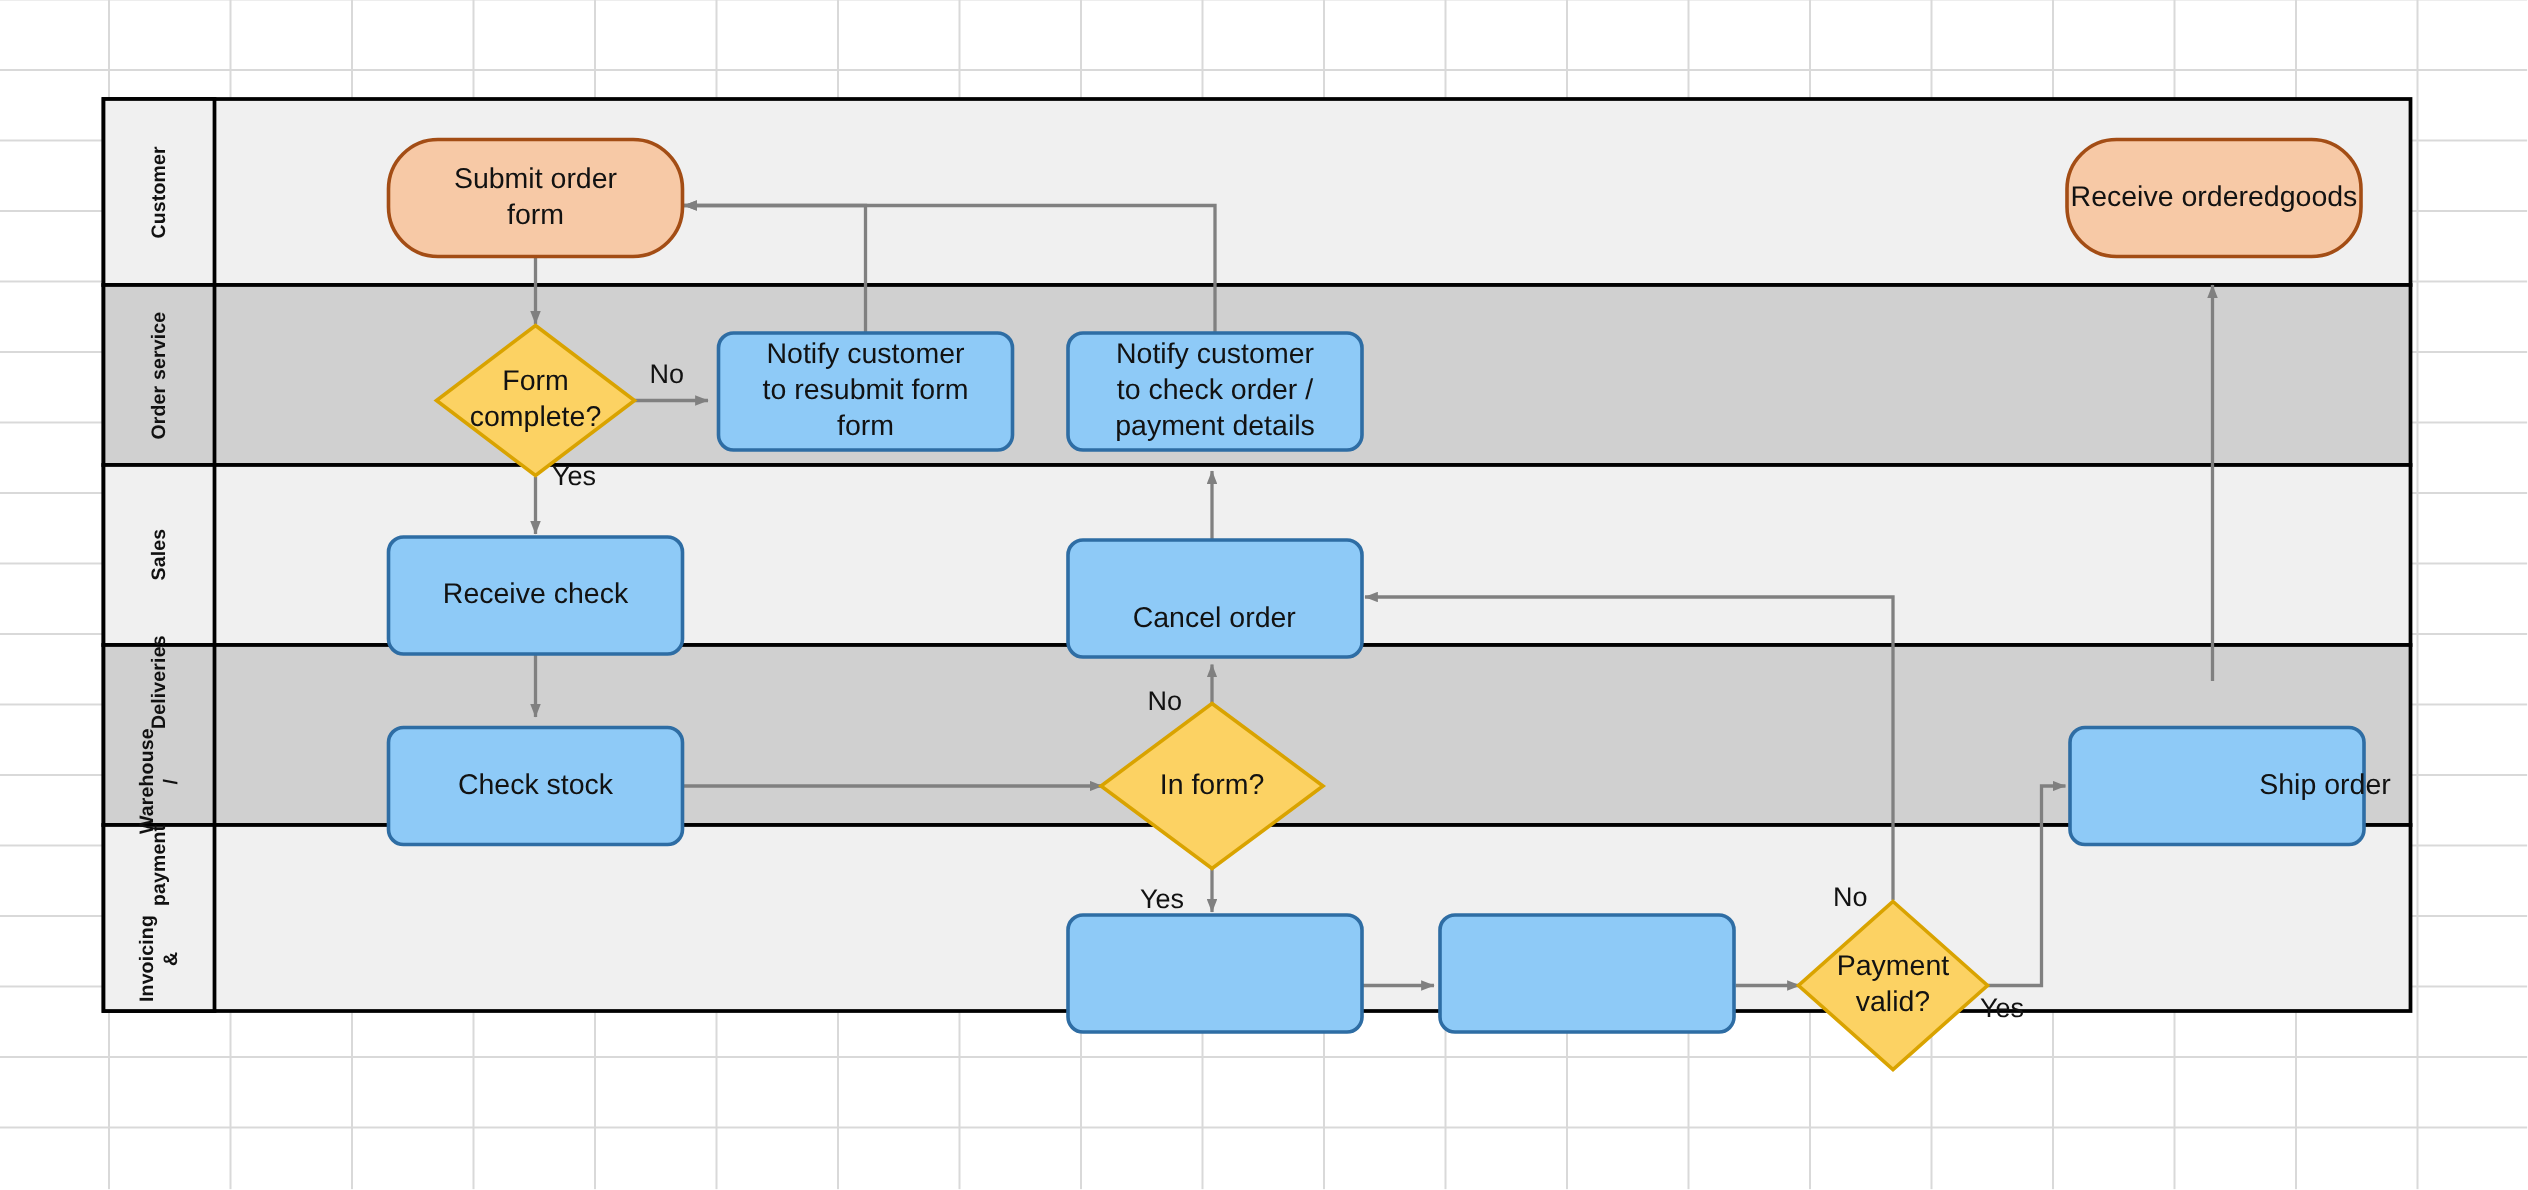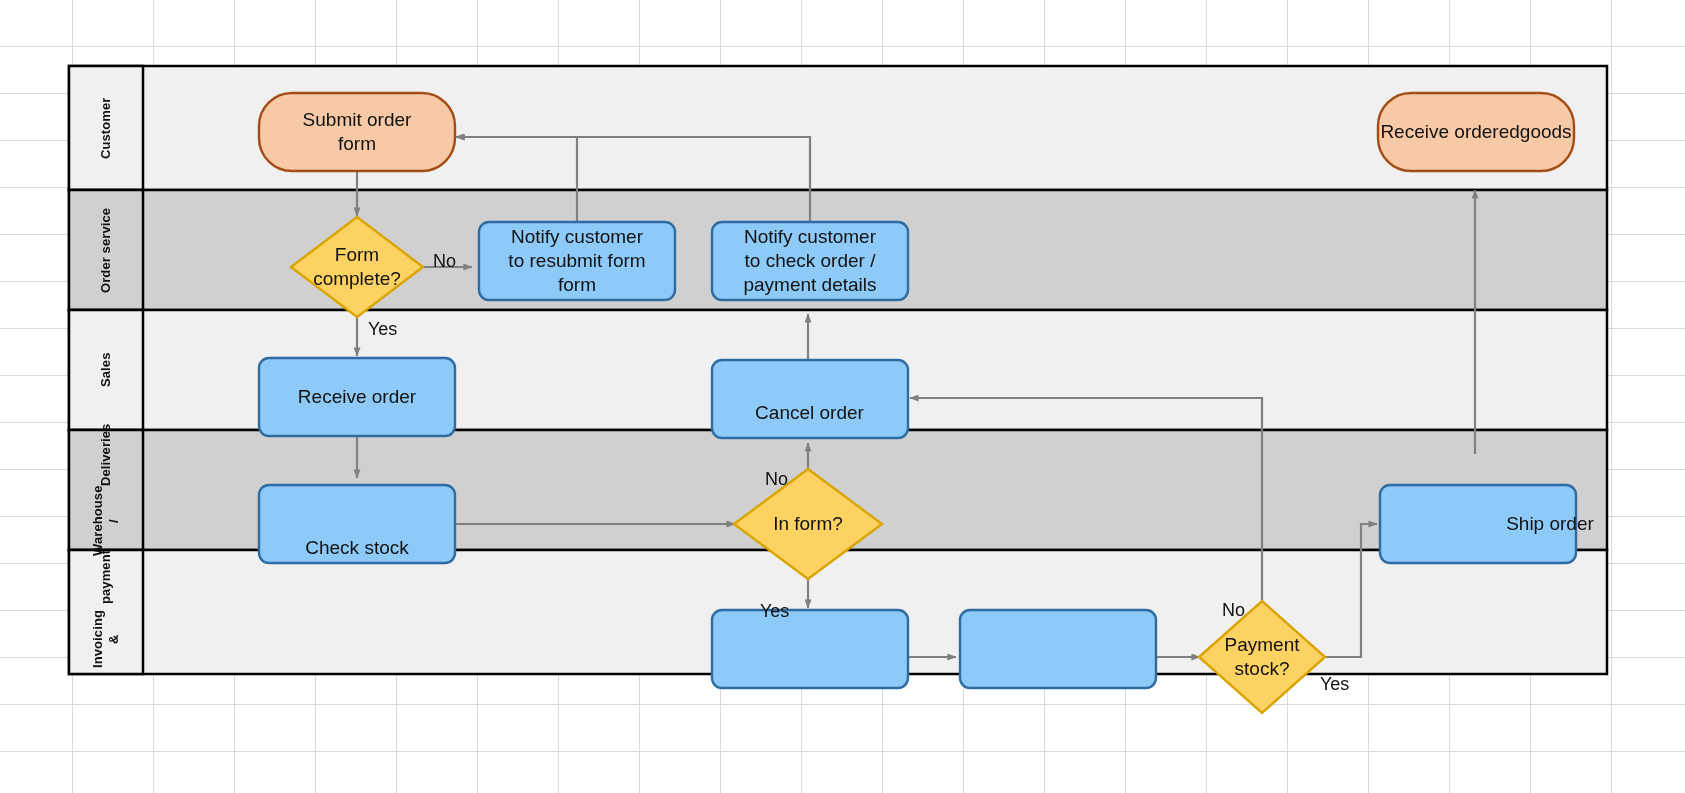--- a/index.html
+++ b/index.html
@@ -53,21 +53,20 @@
     font-size: 19px;
     color: #121212;
     line-height: 1.28;
     pointer-events: none;
   }
   .edge-label {
     position: absolute;
     font-size: 18px;
     color: #121212;
     white-space: nowrap;
-    margin-top: 12px;
   }
 </style>
 </head>
 <body>
 
 <div id="canvas">
 
   <div id="bg-grid"></div>
 
   <svg id="diagram-svg" width="1685" height="793">
@@ -182,35 +181,35 @@
     <span>to resubmit form</span>
     <span>form</span>
   </div>
 
   <div class="node-label" style="left:712px; top:222px; width:196px; height:78px; flex-direction:column;">
     <span>Notify customer</span>
     <span>to check order /</span>
     <span>payment details</span>
   </div>
 
-  <div class="node-label" style="left:259px; top:358px; width:196px; height:78px;">Receive order</div>
+  <div class="node-label" style="left:259px; top:358px; width:196px; height:78px;">Receive check</div>
 
   <div class="node-label" style="left:712px; top:374px; width:195px; height:78px;">Cancel order</div>
 
-  <div class="node-label" style="left:259px; top:485px; width:196px; height:78px;margin-top:24px;">Check stock</div>
+  <div class="node-label" style="left:259px; top:485px; width:196px; height:78px;">Check stock</div>
 
   <div class="node-label" style="left:734px; top:499px; width:148px; height:50px;">In form?</div>
 
   <div class="node-label" style="left:1452px; top:485px; width:196px; height:78px;">Ship order</div>
 
 
 
   <div class="node-label" style="left:1199px; top:618px; width:126px; height:78px; flex-direction:column;">
     <span>Payment</span>
-    <span>stock?</span>
+    <span>valid?</span>
   </div>
 
   <div class="edge-label" style="left:433px; top:239px;">No</div>
   <div class="edge-label" style="left:368px; top:307px;">Yes</div>
   <div class="edge-label" style="left:765px; top:457px;">No</div>
   <div class="edge-label" style="left:760px; top:589px;">Yes</div>
   <div class="edge-label" style="left:1222px; top:588px;">No</div>
   <div class="edge-label" style="left:1320px; top:662px;">Yes</div>
 
 </div>

